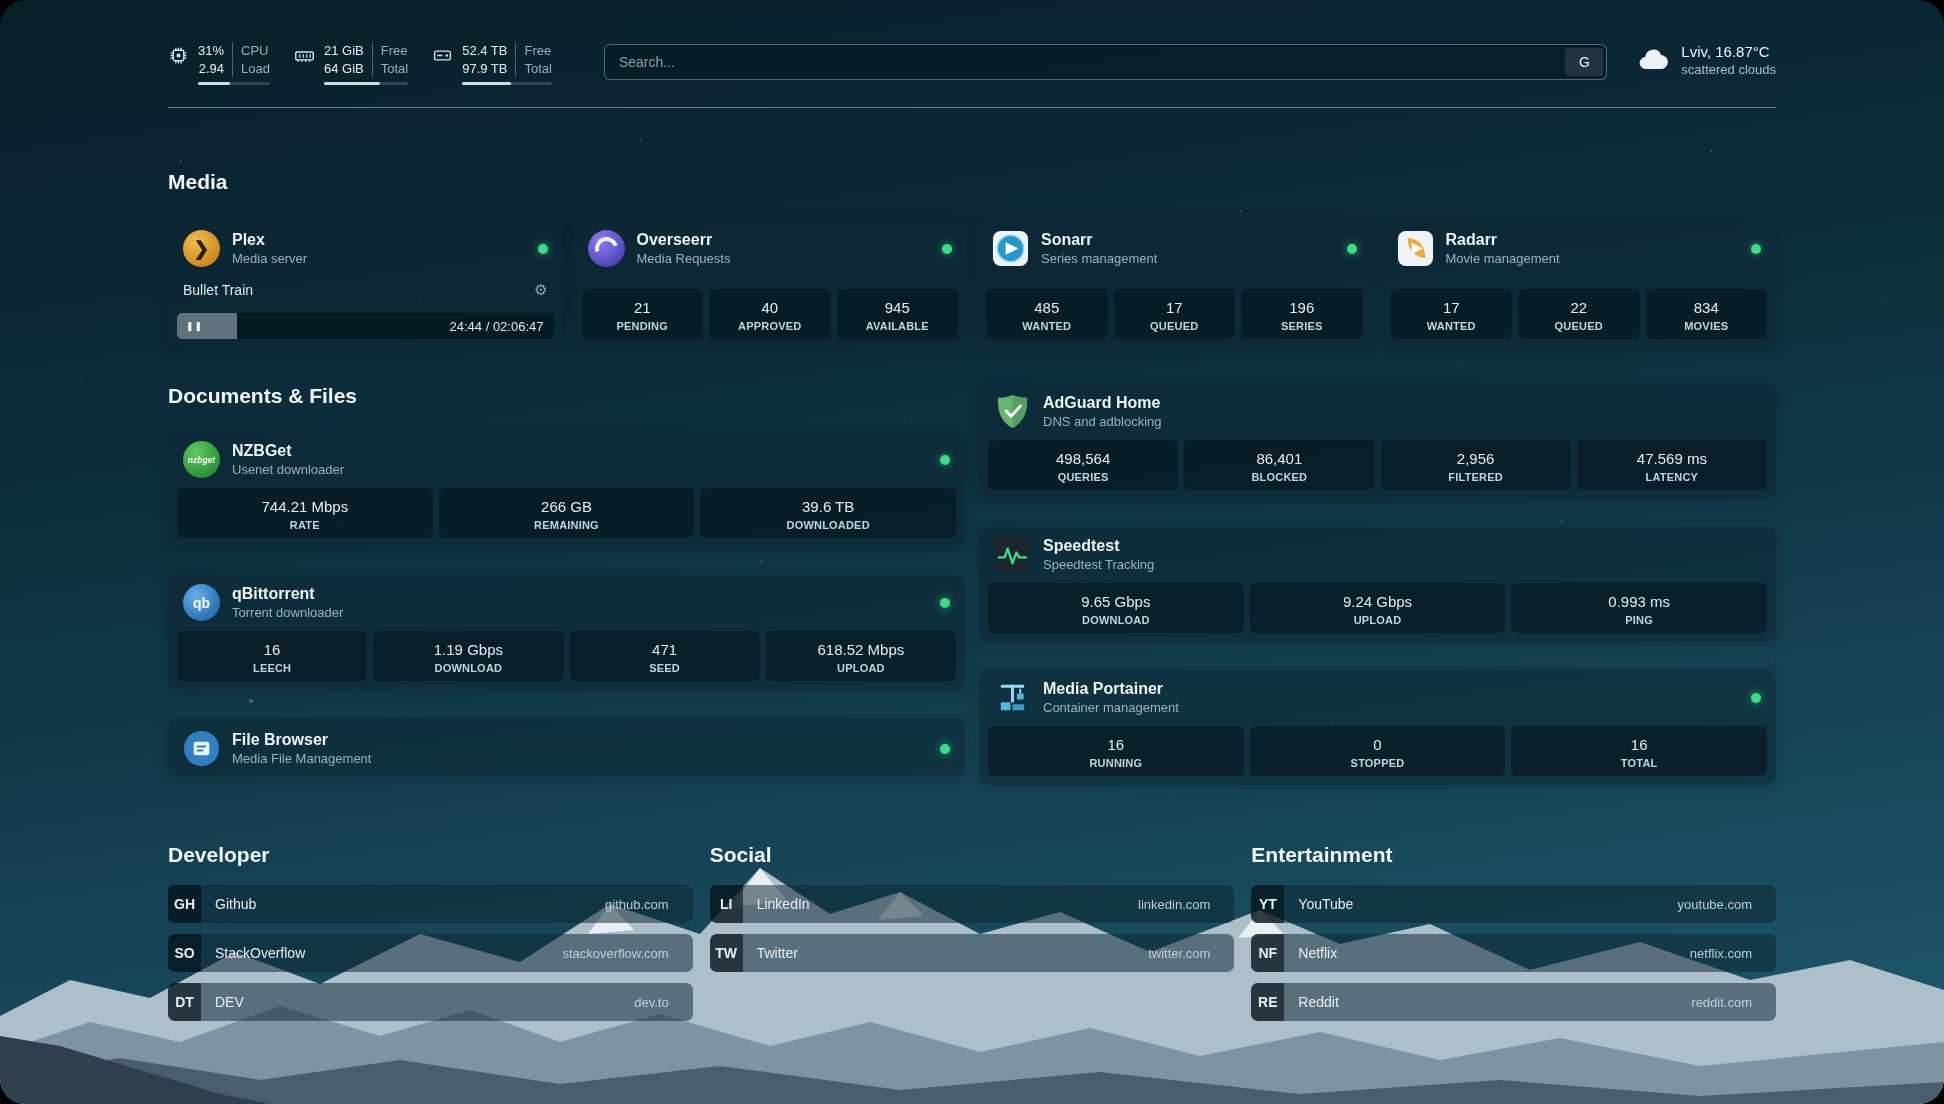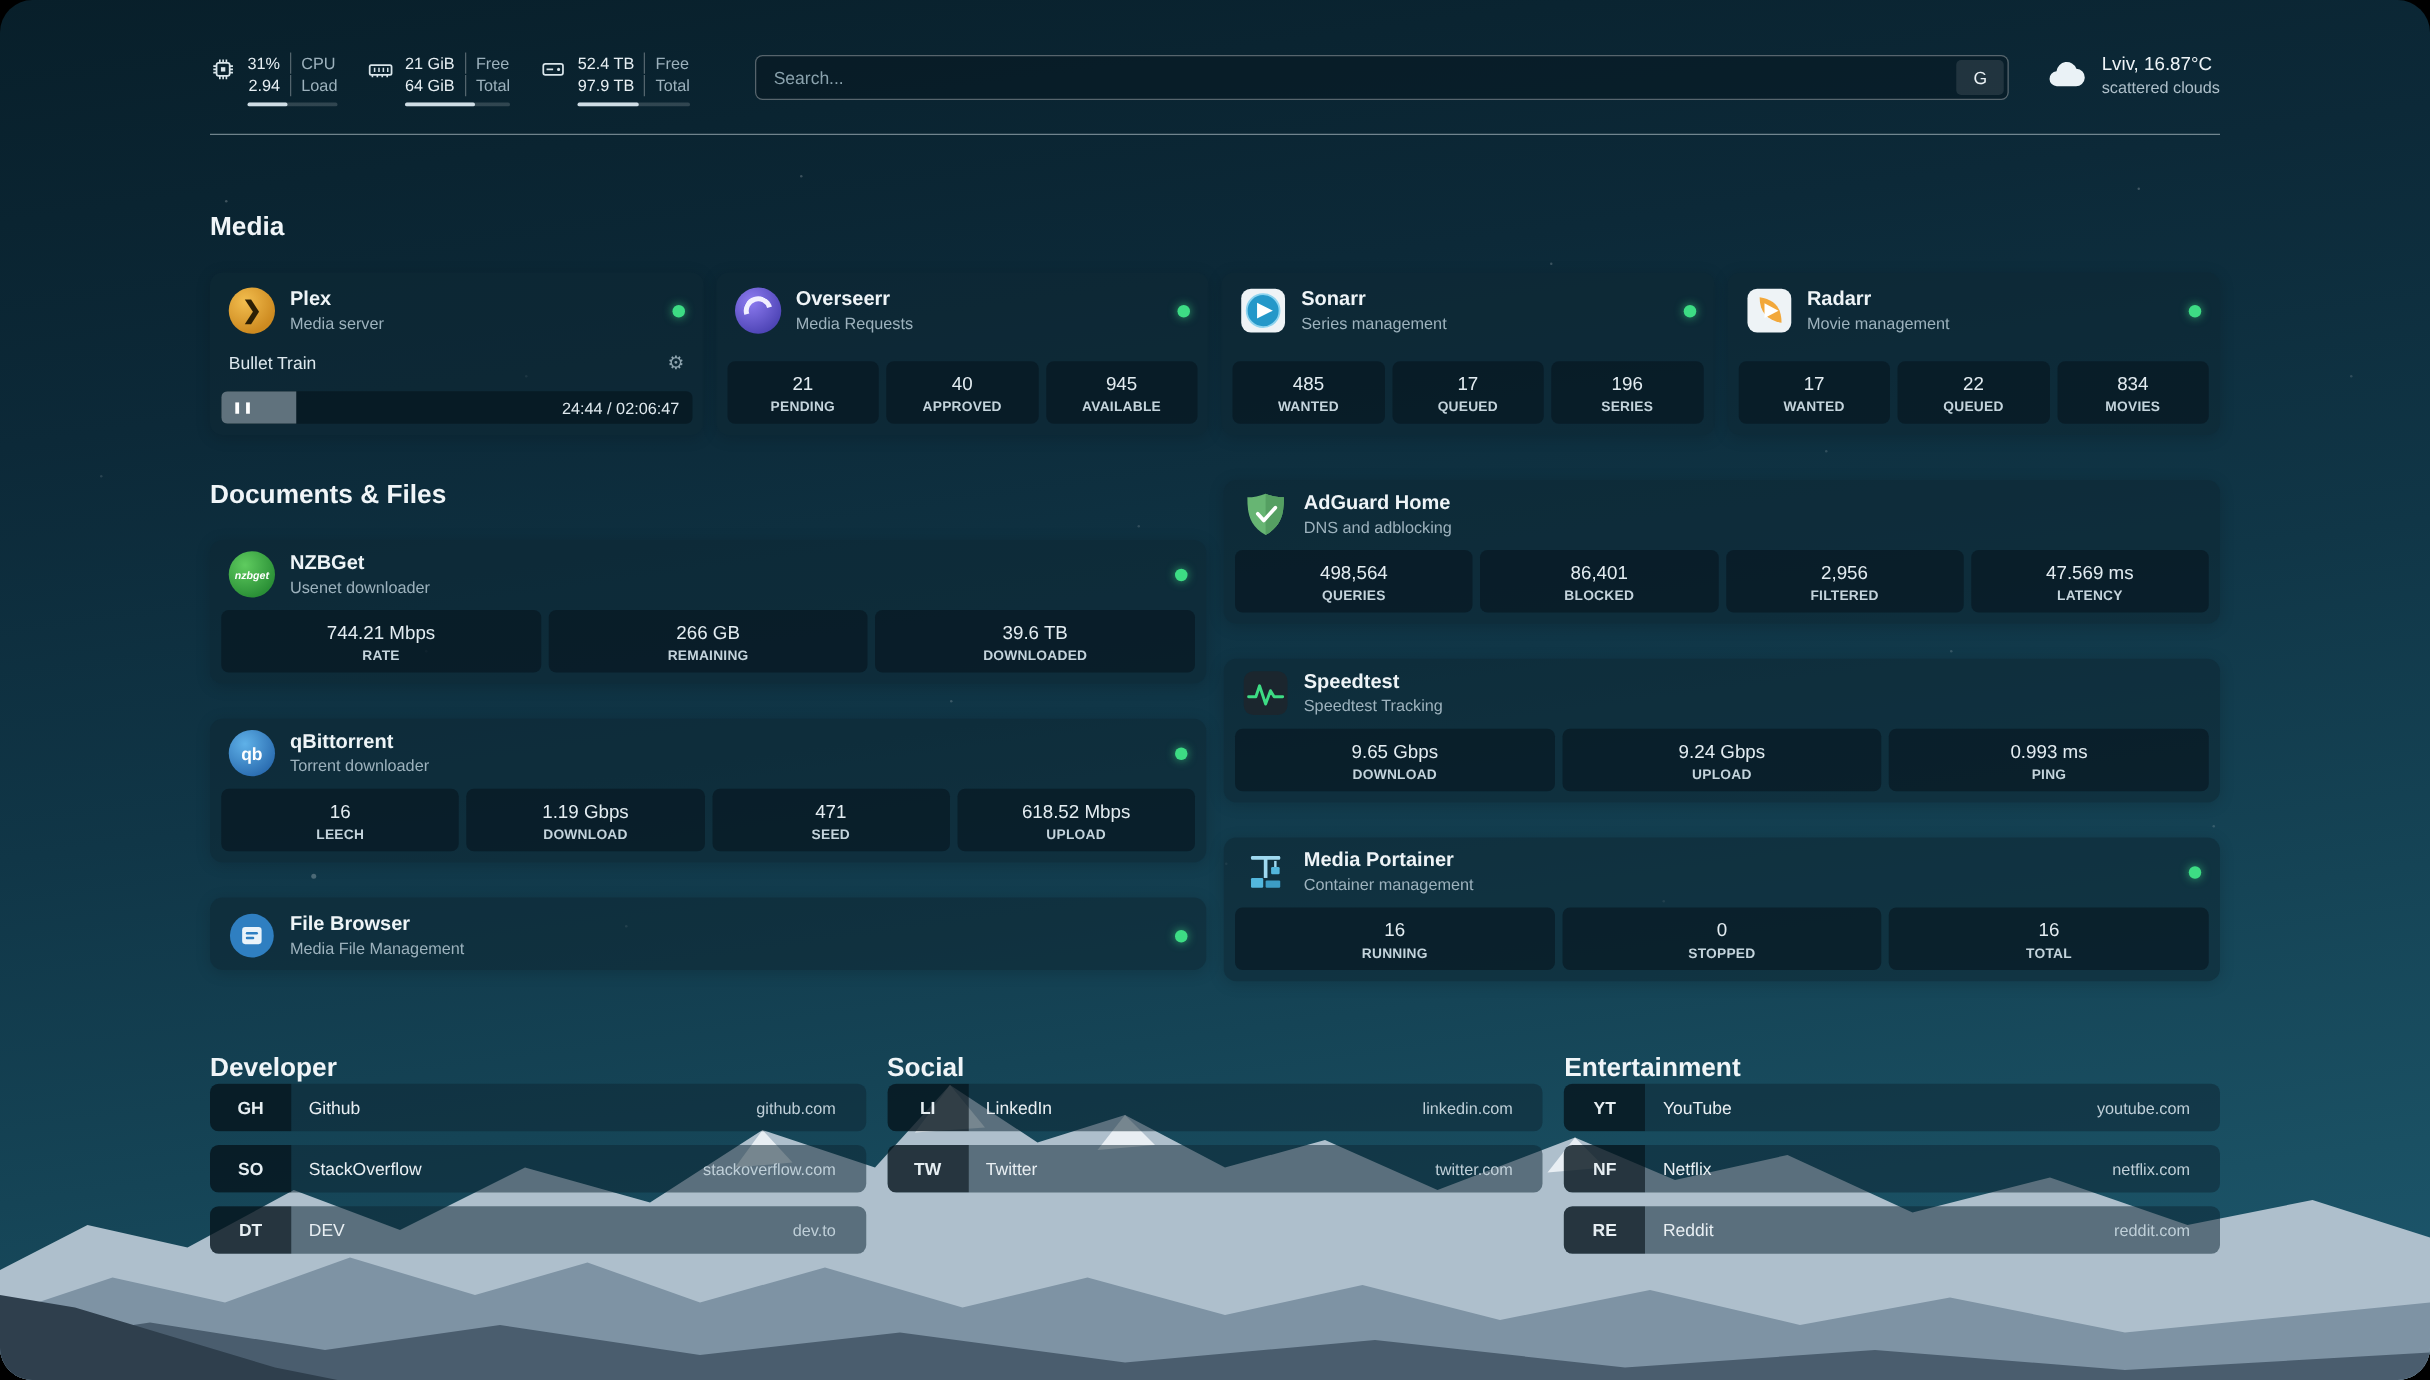--- a/index.html
+++ b/index.html
@@ -118,24 +118,24 @@
       border: 4px solid transparent; border-top-color: #f1efff; border-left-color: #f1efff;
       transform: rotate(28deg); }
   .icon-nzbget { background: radial-gradient(circle at 35% 30%, #5fcb5f, #2a8f36 75%); }
   .nzbtext { color: #ffffff; font-size: 8.5px; font-weight: 700; font-style: italic; }
   .icon-qbit { background: radial-gradient(circle at 35% 30%, #5fb1e8, #2a6cb0 78%); }
   .qbtext { color: #ffffff; font-size: 14px; font-weight: 700; }
   .icon-flat { border-radius: 0; background: transparent; }
 
   
   .bookmarks { margin-top: 58px; display: grid; grid-template-columns: repeat(3, 1fr); gap: 17px; }
-  .bcol h2.stitle { }
+  .bcol h2.stitle { margin-bottom: 18px; }
   .brow { display: flex; align-items: stretch; height: 38px; border-radius: 7px; overflow: hidden;
           margin-bottom: 11px; background: rgba(14,39,51,0.52); cursor: pointer; }
-  .babbr { width: 65px; flex: 0 0 auto; background: rgba(4,15,22,0.6); color: #e6eef2;
+  .babbr { width: 33px; flex: 0 0 auto; background: rgba(4,15,22,0.6); color: #e6eef2;
            display: flex; align-items: center; justify-content: center; font-size: 14px; font-weight: 600; }
   .bname { display: flex; align-items: center; padding-left: 14px; font-size: 14px; color: #e9eff3; }
   .burl { margin-left: auto; display: flex; align-items: center; padding-right: 24px; font-size: 13px; color: #bfcfd8; }
 </style>
 </head>
 <body>
 
 <div class="app">
 
   <svg class="mountains" viewBox="0 0 1944 320" preserveAspectRatio="none">

